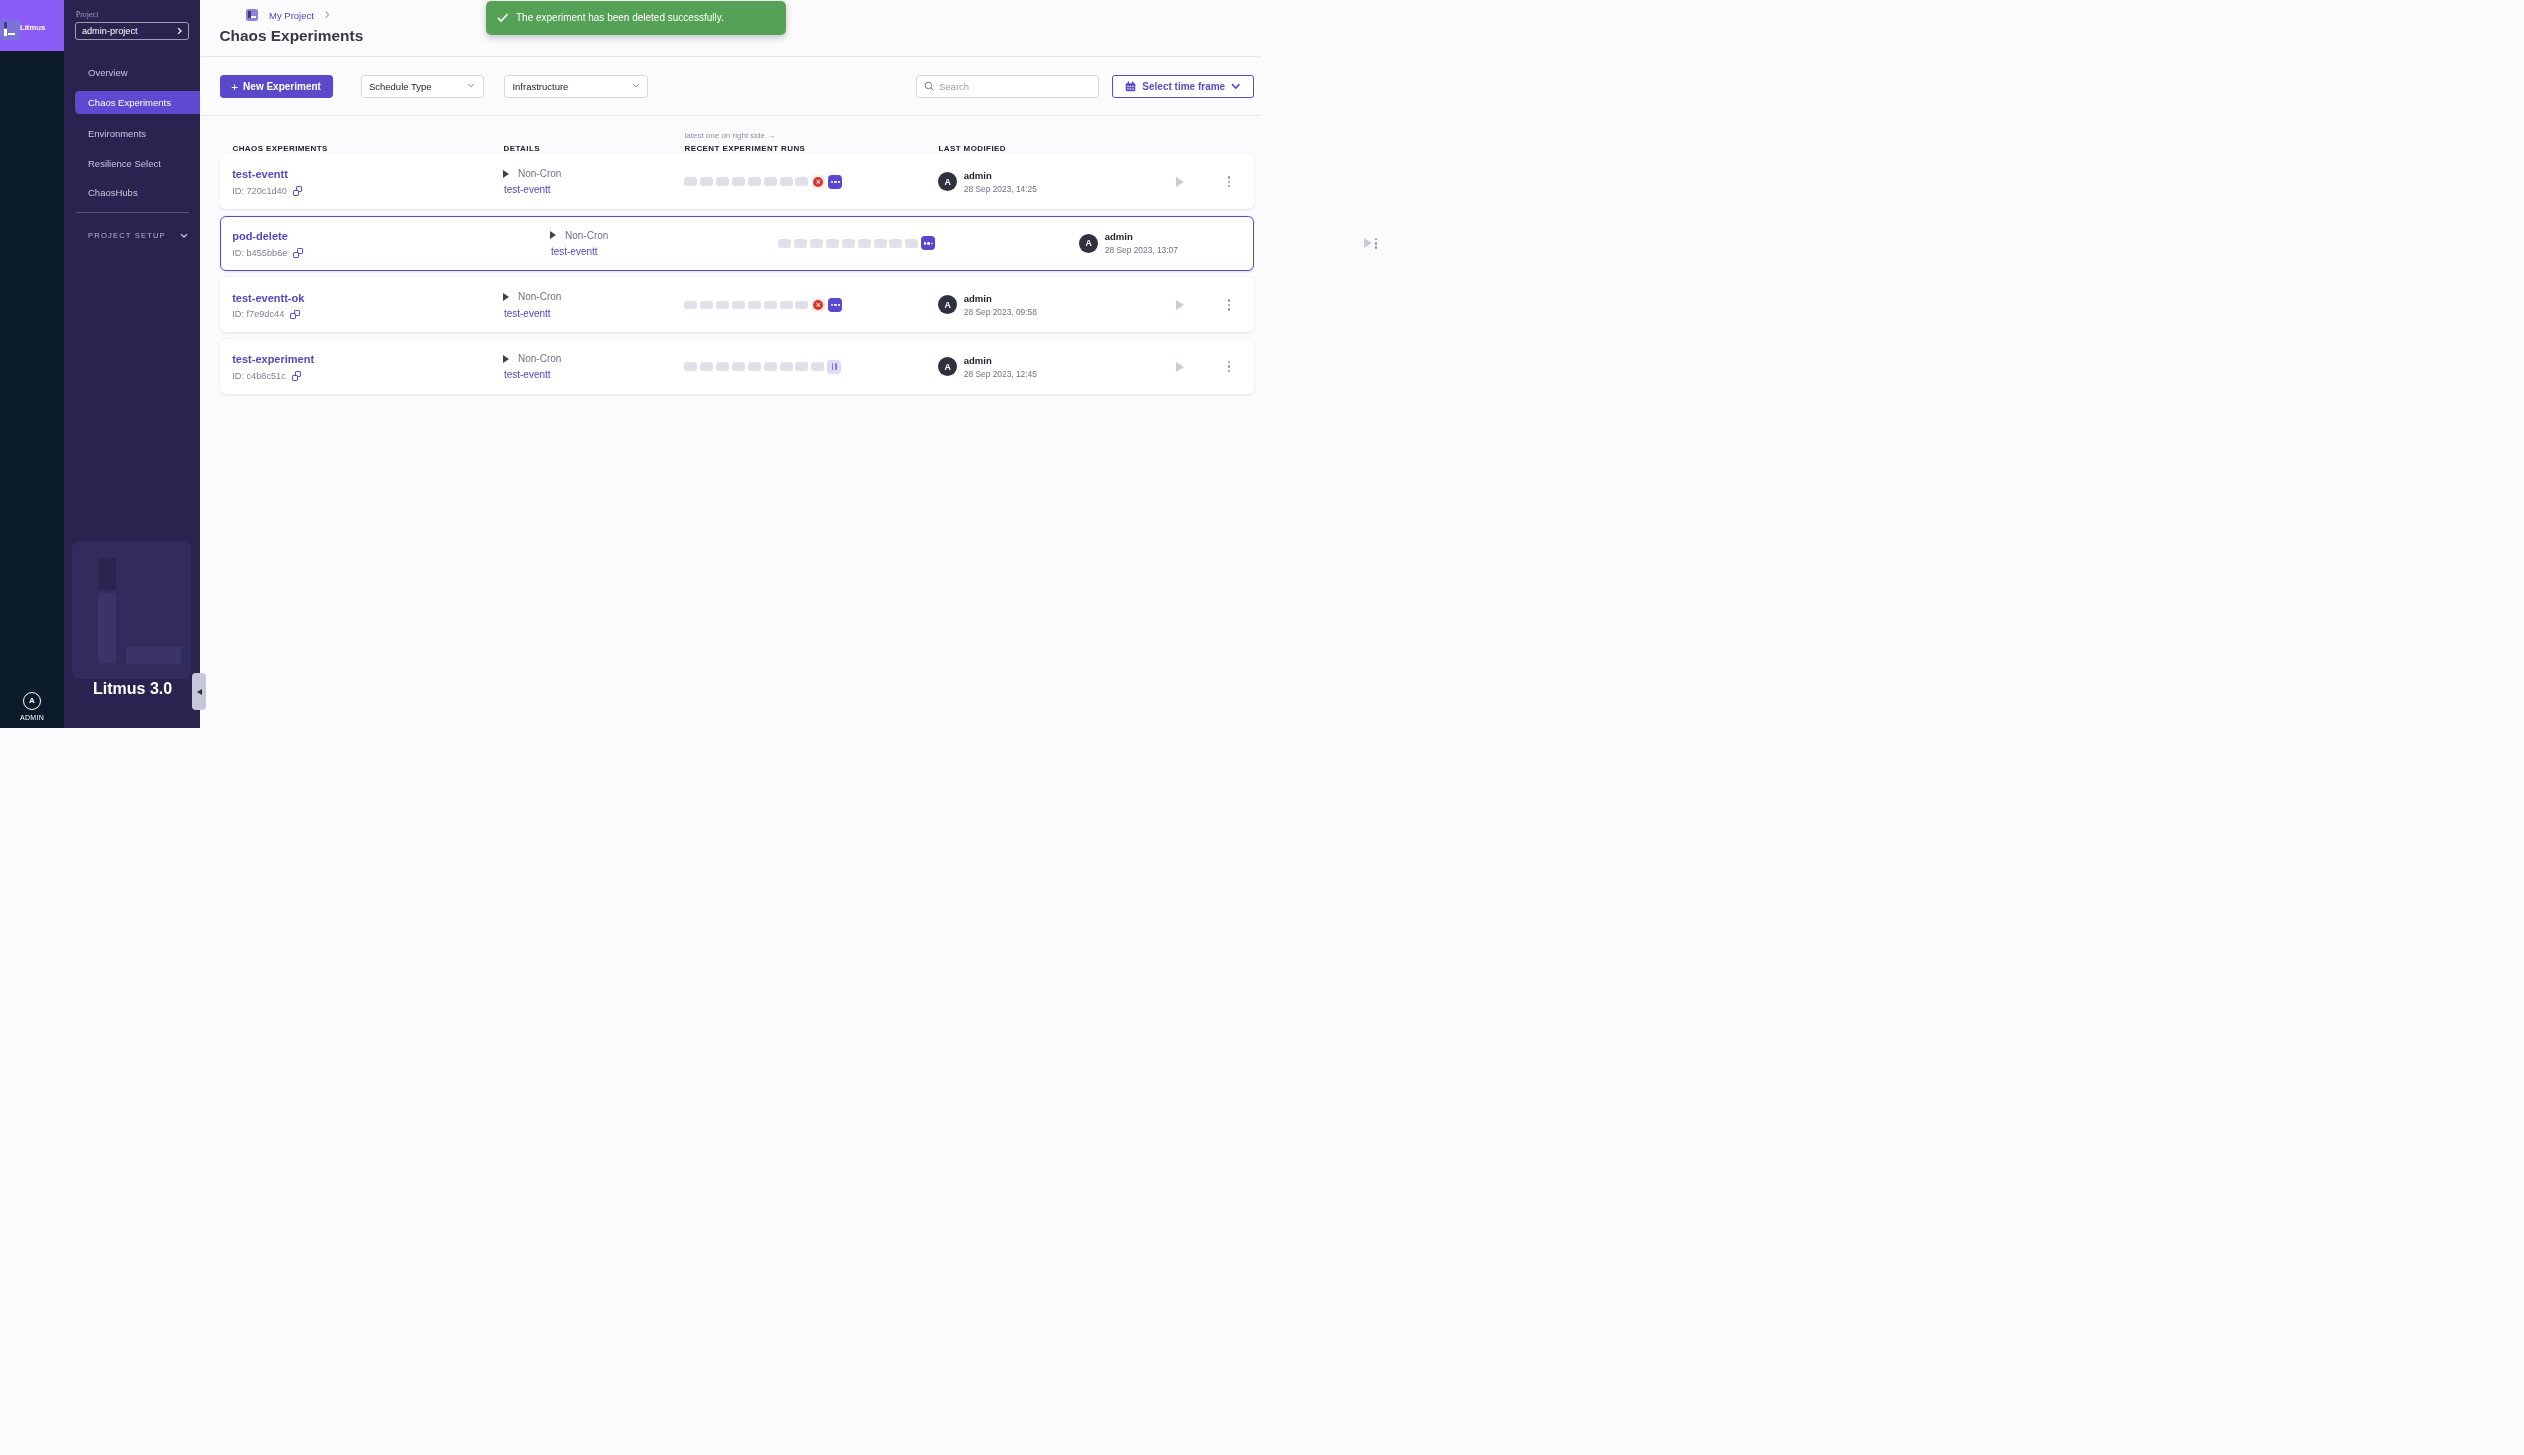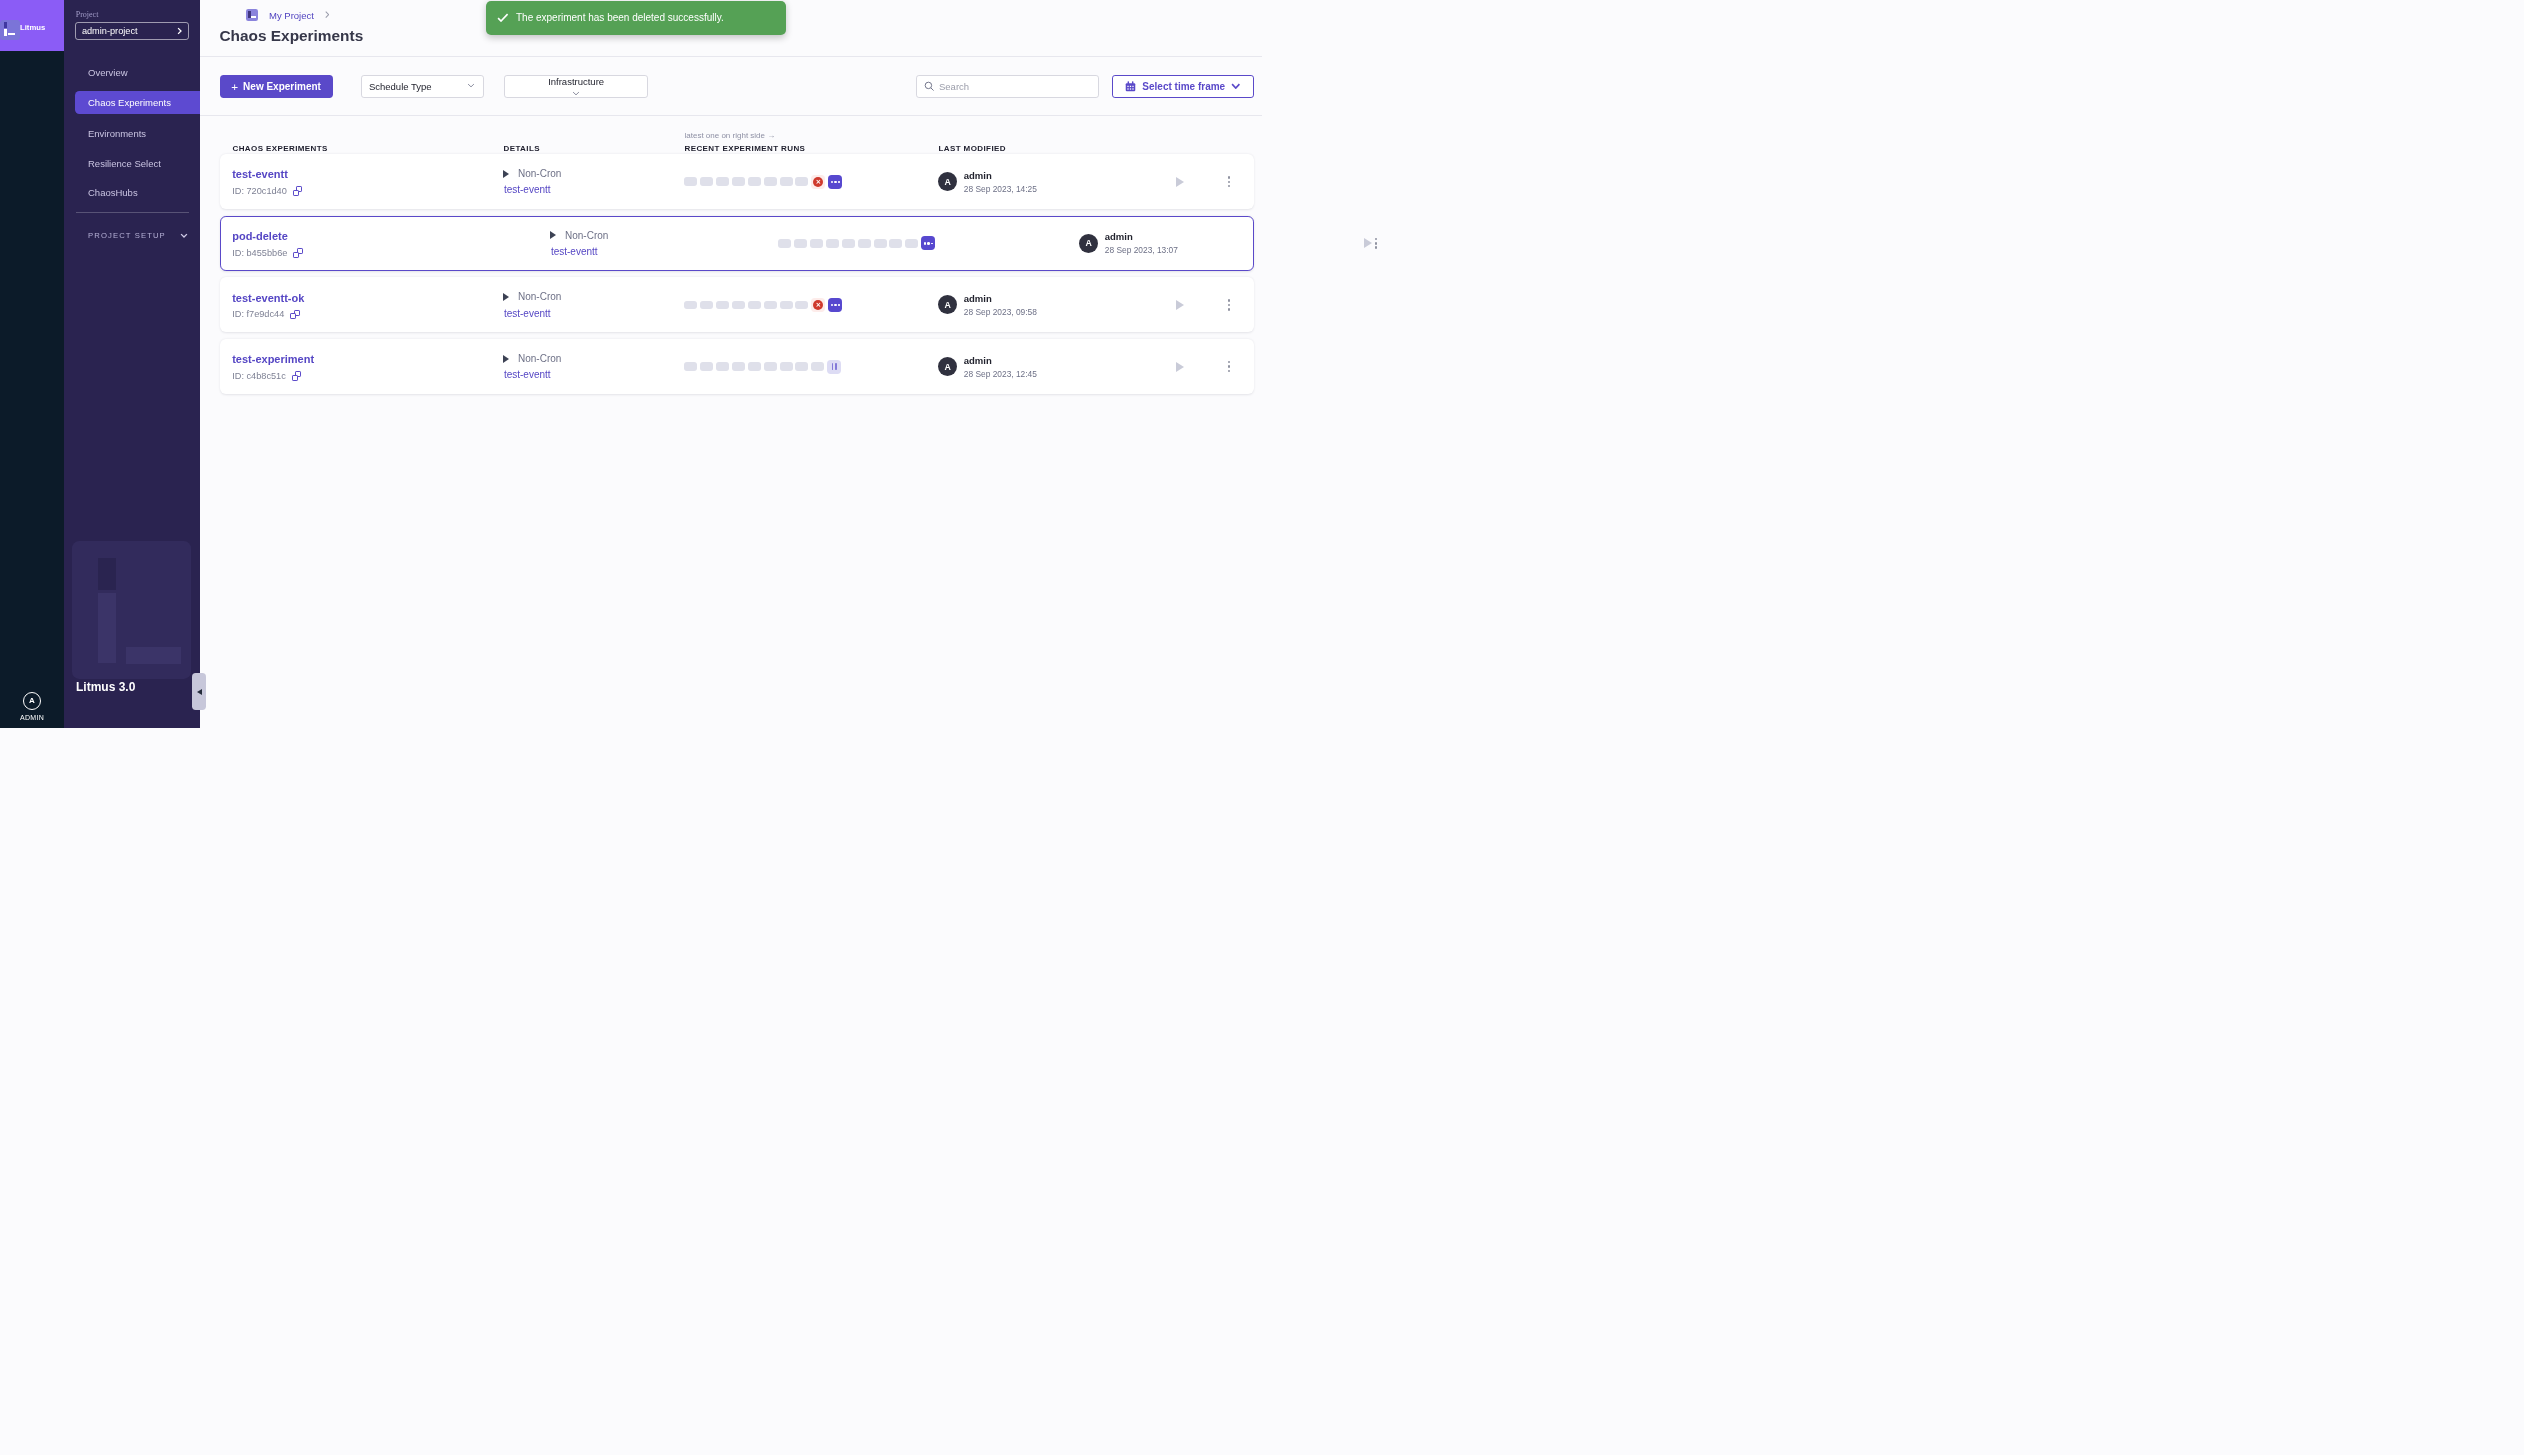--- a/index.html
+++ b/index.html
@@ -32,21 +32,21 @@
   .nav-item.active { left:11px; width:125px; padding-left:13px; background:#5d4ad1;
     border-radius:4.4px 0 0 4.4px; color:#ffffff; }
   .side-divider { position:absolute; left:11.7px; top:212px; width:113px; height:0.7px; background:rgba(255,255,255,.22); }
   .setup-row { position:absolute; left:24px; top:231px; width:100px; display:flex; align-items:center;
     justify-content:space-between; cursor:pointer; }
   .setup-row span { font-size:7.7px; letter-spacing:1.1px; color:#b6b1d6; }
   .watermark { position:absolute; left:8px; top:541px; width:119px; height:138px; background:#322b5c; border-radius:7.3px; }
   .watermark .w-dot  { position:absolute; left:26px; top:17px;  width:18.3px; height:32px; background:#2a2450; }
   .watermark .w-stem { position:absolute; left:26px; top:52px;  width:18.3px; height:70px; background:#3b3468; }
   .watermark .w-base { position:absolute; left:54px; top:106px; width:55px; height:17px; background:#3b3468; }
-  .version { position:absolute; left:12px; top:680px; color:#fff; font-size:12px; font-weight:bold; }
+  .version { position:absolute; left:29px; top:680px; color:#fff; font-size:16px; font-weight:bold; }
   .collapse-tab { position:absolute; left:192px; top:673px; width:14px; height:37px; background:#c7c7da;
     border-radius:3.7px; z-index:6; display:flex; align-items:center; justify-content:center; cursor:pointer; }
   .collapse-tab .tri { width:0; height:0; border-right:5.1px solid #242b3a; border-top:3.7px solid transparent; border-bottom:3.7px solid transparent; }
 
   
   .main { position:absolute; left:199px; top:0; width:1063px; height:728px; }
   .hdr { height:57px; padding:8.8px 20.5px 0 20.5px; border-bottom:0.7px solid #e7e7ee; }
   .crumb { display:flex; align-items:center; gap:11px;margin-left:26px; }
   .crumb-logo { position:relative; width:12.5px; height:12.5px; background:#8a83dc; border-radius:2.2px; }
   .crumb-logo i { position:absolute; left:2.9px; top:2.2px; width:2.2px; height:6.6px; background:#3f3680; }
@@ -55,21 +55,21 @@
   .page-title { margin-top:5.9px; font-size:15.4px; font-weight:bold; color:#363749; }
 
   .toolbar { height:59px; display:flex; align-items:center; padding:0 8px 0 20.5px; border-bottom:0.7px solid #e7e7ee; }
   .btn-new { height:23px; padding:0 11.7px; background:#5a49c9; color:#fff; border:none; border-radius:3.7px;
     font-size:10px; font-weight:bold; font-family:inherit; display:flex; align-items:center; gap:5.1px; cursor:pointer; }
   .btn-new .plus { font-size:11.7px; font-weight:normal; }
   .dd { height:23px; background:#fff; border:0.7px solid #d8d8e0; border-radius:2.9px; display:flex;
     align-items:center; padding:0 7.3px; cursor:pointer; }
   .dd span { font-size:9.5px; color:#23242f; flex:1; }
   .dd.schedule { width:123px; margin-left:28px; }
-  .dd.infra { width:144px; margin-left:20.5px;flex-direction:column; }
+  .dd.infra { width:144px; margin-left:20.5px; }
   .search { margin-left:auto; width:183px; height:23px; background:#fff; border:0.7px solid #d8d8e0;
     border-radius:2.9px; display:flex; align-items:center; padding:0 6.6px; gap:5.1px; }
   .search input { border:none; outline:none; flex:1; font-size:9.5px; font-family:inherit; color:#23242f; background:transparent; }
   .search input::placeholder { color:#9b9daa; }
   .btn-time { width:142px; height:23px; margin-left:13px; background:#fff; border:1.1px solid #5a49c9;
     border-radius:2.9px; color:#5a49c9; font-size:10px; font-weight:bold; font-family:inherit;
     display:flex; align-items:center; justify-content:center; gap:5.9px; cursor:pointer; }
 
   .tablewrap { padding:0 8px 0 20.5px; }
   .thead { display:grid; grid-template-columns:271px 181px 254px 228px 1fr; padding:0 13px;

